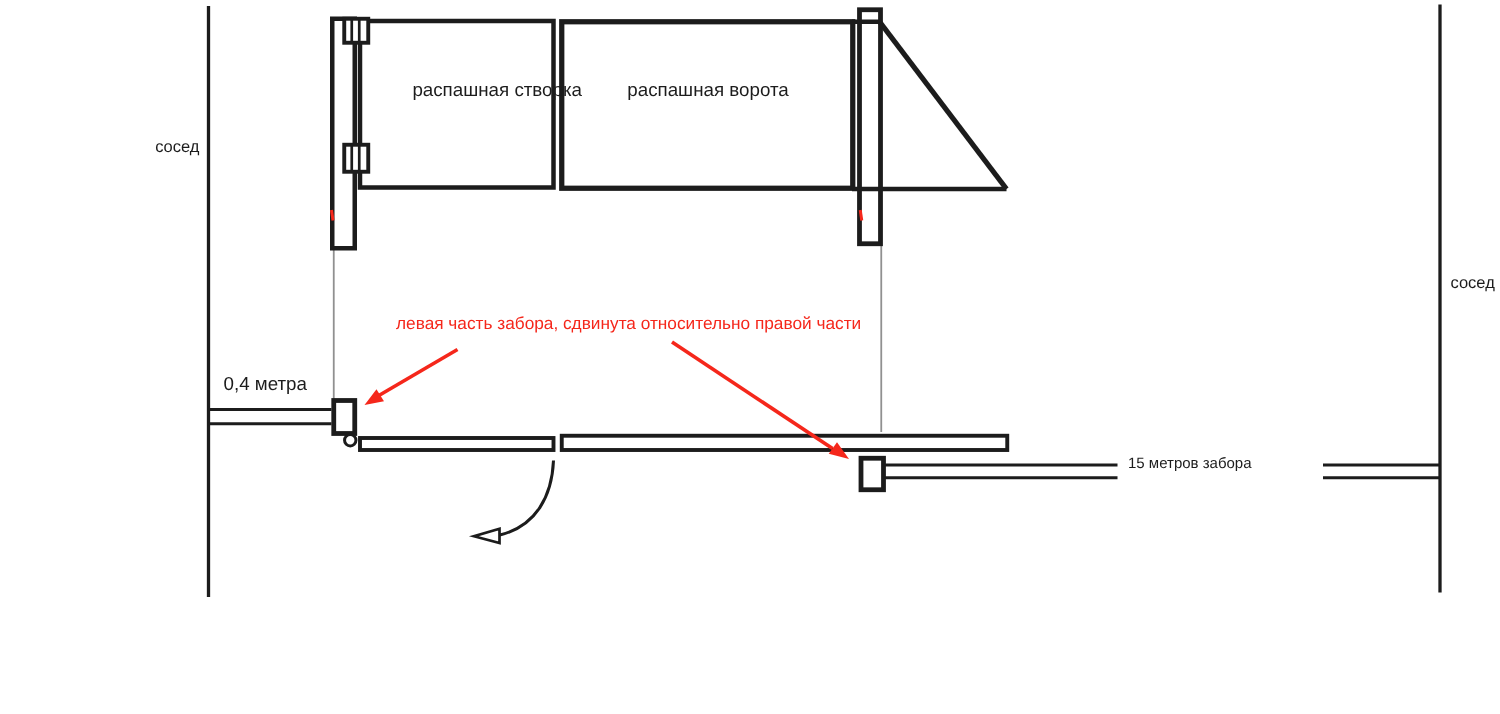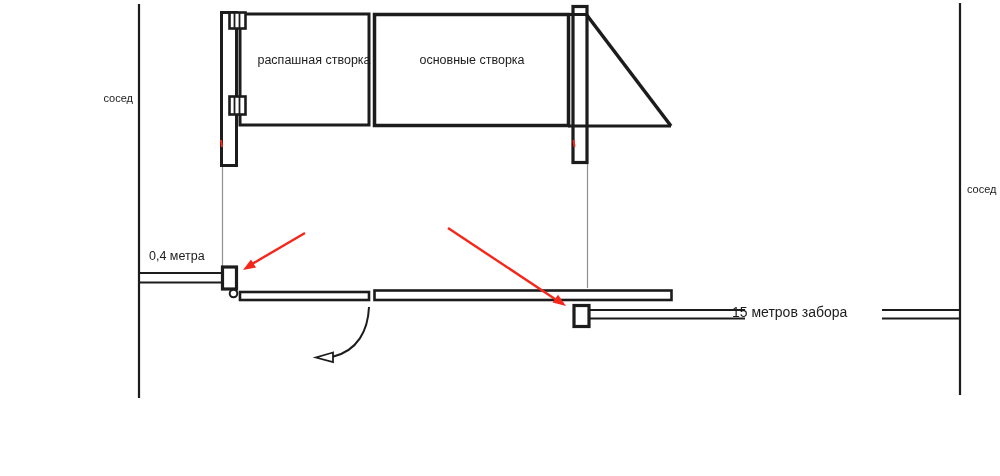--- a/index.html
+++ b/index.html
@@ -9,25 +9,25 @@
     height: 476px;
     background: #ffffff;
     overflow: hidden;
     font-family: "Liberation Sans", sans-serif;
     color: #1c1c1c;
   }
   .overlay-svg { position: absolute; left: 0; top: 0; }
   .lbl { position: absolute; white-space: nowrap; line-height: 1.15; }
   .lbl-neighbor-left  { left: 85px;  top: 92px;  width: 48px; text-align: right; font-size: 11px; }
   .lbl-neighbor-right { left: 967px; top: 183px; font-size: 11px; }
-  .lbl-swing-leaf { left: 240px; top: 53px; width: 148px; text-align: center; font-size: 12.5px; }
+  .lbl-swing-leaf { left: 240px; top: 53px; width: 148px; text-align: right; font-size: 12.5px; }
   .lbl-main-gate  { left: 374px; top: 53px; width: 196px; text-align: center; font-size: 12.5px; }
   .lbl-offset-note { left: 264px; top: 210px; font-size: 11.5px; color: var(--red, #f5271b); }
   .lbl-left-dim  { left: 149px; top: 249px; font-size: 12.5px; }
-  .lbl-right-dim { left: 732px; top: 304px; font-size: 14px; }
+  .lbl-right-dim { left: 752px; top: 304px; font-size: 10px; }
 </style>
 </head>
 <body>
 
 <div class="canvas">
 
   <svg class="overlay-svg" width="1000" height="476" viewBox="0 0 1000 476">
 
     <line x1="222.5" y1="166" x2="222.5" y2="266" style="stroke:var(--guide,#909090)" stroke-width="1.2"></line>
     <line x1="587.5" y1="164" x2="587.5" y2="288" style="stroke:var(--guide,#909090)" stroke-width="1.2"></line>
@@ -84,16 +84,17 @@
     </g>
     <g>
       <line x1="448" y1="228" x2="555" y2="299" style="stroke:var(--red,#f5271b)" stroke-width="2.4"></line>
       <polygon points="566,306 552.5,302.5 558,294.8" style="fill:var(--red,#f5271b)"></polygon>
     </g>
   </svg>
 
   <div class="lbl lbl-neighbor-left">сосед</div>
   <div class="lbl lbl-neighbor-right">сосед</div>
   <div class="lbl lbl-swing-leaf">распашная створка</div>
-  <div class="lbl lbl-main-gate">основные створка</div>
+  <div class="lbl lbl-main-gate">распашная ворота</div>
+  <div class="lbl lbl-offset-note">левая часть забора, сдвинута относительно правой части</div>
   <div class="lbl lbl-left-dim">0,4 метра</div>
   <div class="lbl lbl-right-dim">15 метров забора</div>
 </div>
 
 </body></html>

